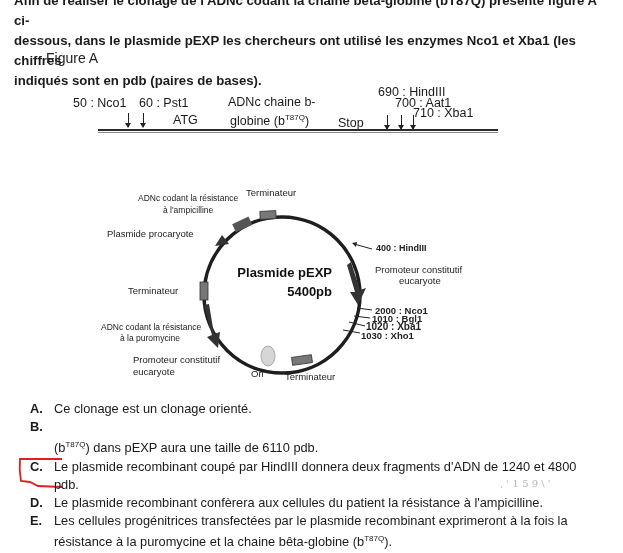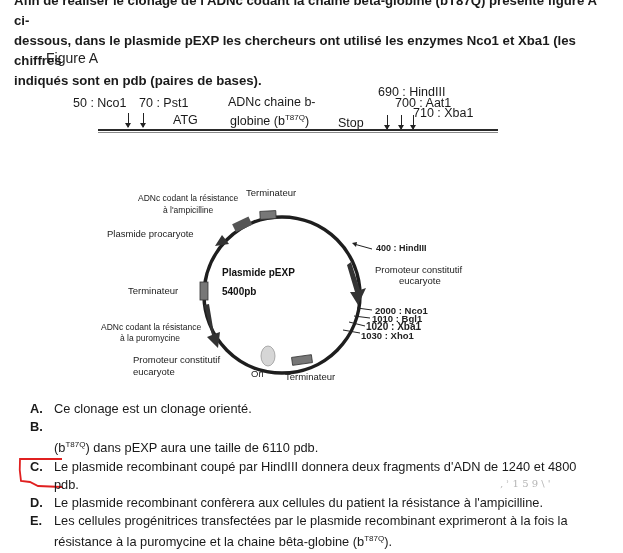--- a/index.html
+++ b/index.html
@@ -24,21 +24,21 @@
     border-left: 3.5px solid transparent; border-right: 3.5px solid transparent; border-top: 5px solid #222;
   }
   .dna-line1 { position: absolute; left: 98px; top: 129px; width: 400px; height: 2px; background: #2a2a2a; }
   .dna-line2 { position: absolute; left: 98px; top: 132px; width: 400px; height: 1px; background: #8a8a8a; }
 
   
   .plasmid-svg { position: absolute; left: 0; top: 0; }
   .plab { position: absolute; font-size: 9.5px; color: #222; white-space: nowrap; line-height: 11px; text-align: right; }
   .plab.bold { font-weight: bold; }
   .plab.left { text-align: left; }
-  .center-title { position: absolute; left: 222px; top: 263px; width: 110px; text-align: left; font-weight: bold; font-size: 10px; line-height: 19px; color: #111; }
+  .center-title { position: absolute; left: 222px; top: 263px; width: 110px; text-align: right; font-weight: bold; font-size: 13px; line-height: 19px; color: #111; }
 
   
   .answers { position: absolute; left: 30px; top: 400px; width: 580px; font-size: 12.8px; line-height: 18px; color: #1a1a1a; }
   .answer { display: flex; margin-bottom: 0px; }
   .answer .letter { width: 24px; flex: none; font-weight: bold; }
   .answer .text sup { font-size: 8px; }
   .red-mark { position: absolute; left: 0; top: 0; pointer-events: none; }
   .scribble { position: absolute; font-size: 10px; color: #b5b5b5; font-family: "DejaVu Serif", serif; }
 </style>
 </head>
@@ -47,21 +47,21 @@
 <div class="intro">
   <p>Afin de réaliser le clonage de l'ADNc codant la chaine bêta-globine (bT87Q) présenté figure A ci-</p>
   <p>dessous, dans le plasmide pEXP les chercheurs ont utilisé les enzymes Nco1 et Xba1 (les chiffres</p>
   <p>indiqués sont en pdb (paires de bases).</p>
 </div>
 
 <div class="fig-title">Figure A</div>
 
 <div>
   <span class="lab" style="left:73px;top:97px">50 : Nco1</span>
-  <span class="lab" style="left:139px;top:97px">70 : Pst1</span>
+  <span class="lab" style="left:139px;top:97px">60 : Pst1</span>
   <div class="arrow-down" style="left:128px;top:113px"></div>
   <div class="arrow-down" style="left:143px;top:113px"></div>
   <span class="lab" style="left:173px;top:114px">ATG</span>
   <span class="lab" style="left:228px;top:96px">ADNc chaine b-</span>
   <span class="lab" style="left:230px;top:111px"><span>globine (b</span><sup>T87Q</sup><span>)</span></span>
   <span class="lab" style="left:338px;top:117px">Stop</span>
   <span class="lab" style="left:378px;top:86px">690 : HindIII</span>
   <span class="lab" style="left:395px;top:97px">700 : Aat1</span>
   <span class="lab" style="left:413px;top:107px">710 : Xba1</span>
   <div class="arrow-down" style="left:387px;top:115px"></div>

